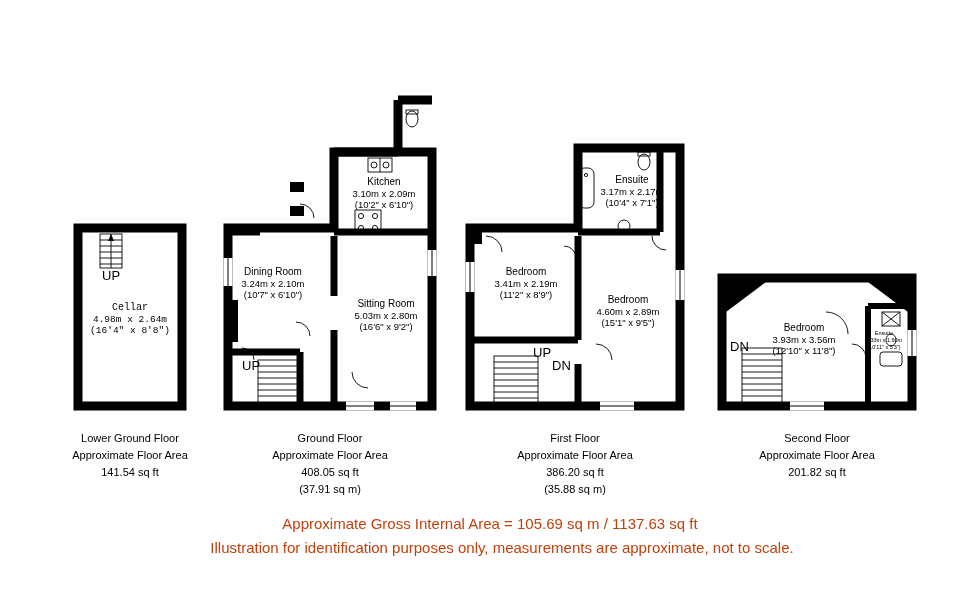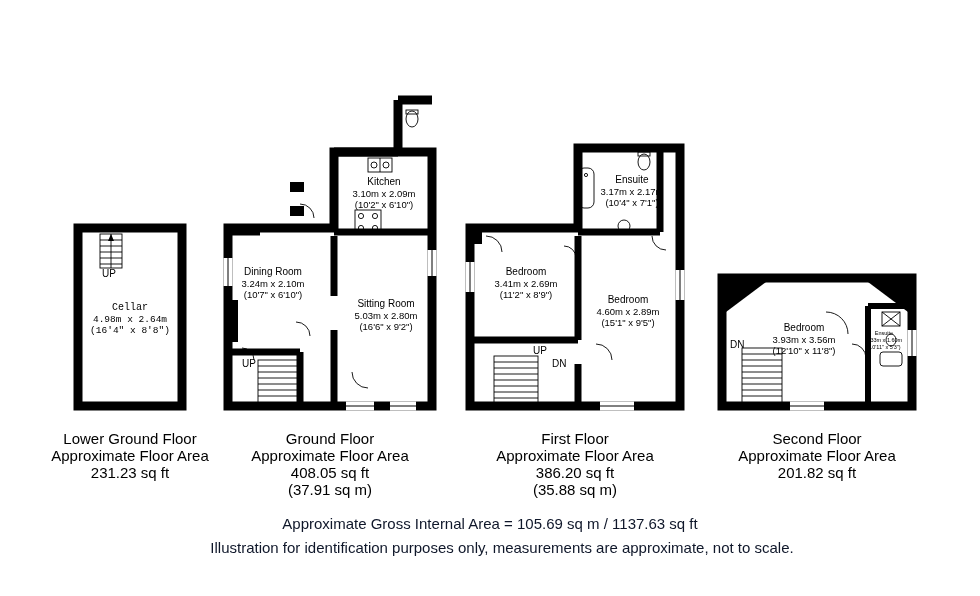--- a/index.html
+++ b/index.html
@@ -17,21 +17,21 @@
   }
   #plan {
     position: absolute;
     left: 0; top: 0;
     width: 980px;
     height: 596px;
   }
   .floor-caption {
     position: absolute;
     text-align: center;
-    font-size: 15px;
+    font-size: 11px;
     line-height: 17px;
     color: #000;
   }
   .room-label {
     position: absolute;
     text-align: center;
     font-size: 9.5px;
     line-height: 11.5px;
     color: #000;
     white-space: nowrap;
@@ -40,31 +40,31 @@
   .tiny-label {
     position: absolute;
     text-align: center;
     font-size: 5.5px;
     line-height: 7px;
     color: #000;
     white-space: nowrap;
   }
   .stair-word {
     position: absolute;
-    font-size: 10px;
+    font-size: 13px;
     color: #000;
     font-family: "Liberation Sans", sans-serif;
   }
   .footer {
     position: absolute;
     width: 980px;
     text-align: center;
     font-size: 15px;
     line-height: 24px;
-    color: #0f172a;
+    color: #c2410c;
   }
 </style>
 </head>
 <body>
 
 <svg id="plan" viewBox="0 0 980 596" xmlns="http://www.w3.org/2000/svg">
 
   <g>
 
     <path d="M78 228 H182 V406 H78 Z" fill="none" stroke="#000" stroke-width="9"></path>
@@ -271,21 +271,21 @@
 </div>
 <div class="stair-word" style="left:242px; top:358px;">UP</div>
 
 <div class="room-label" style="left:586px; top:174px; width:92px;">
   <div class="rm-name">Ensuite</div>
   <div>3.17m x 2.17m</div>
   <div>(10'4" x 7'1")</div>
 </div>
 <div class="room-label" style="left:476px; top:266px; width:100px;">
   <div class="rm-name">Bedroom</div>
-  <div>3.41m x 2.69m</div>
+  <div>3.41m x 2.19m</div>
   <div>(11'2" x 8'9")</div>
 </div>
 <div class="room-label" style="left:578px; top:294px; width:100px;">
   <div class="rm-name">Bedroom</div>
   <div>4.60m x 2.89m</div>
   <div>(15'1" x 9'5")</div>
 </div>
 <div class="stair-word" style="left:533px; top:345px;">UP</div>
 <div class="stair-word" style="left:552px; top:358px;">DN</div>
 
@@ -297,21 +297,21 @@
 <div class="tiny-label" style="left:856px; top:330px; width:56px;">
   <div>Ensuite</div>
   <div>3.33m x 1.60m</div>
   <div>(10'11" x 5'3")</div>
 </div>
 <div class="stair-word" style="left:730px; top:339px;">DN</div>
 
 <div class="floor-caption" style="left:50px; top:430px; width:160px;">
   <div>Lower Ground Floor</div>
   <div>Approximate Floor Area</div>
-  <div>231.23 sq ft</div>
+  <div>141.54 sq ft</div>
 </div>
 <div class="floor-caption" style="left:250px; top:430px; width:160px;">
   <div>Ground Floor</div>
   <div>Approximate Floor Area</div>
   <div>408.05 sq ft</div>
   <div>(37.91 sq m)</div>
 </div>
 <div class="floor-caption" style="left:495px; top:430px; width:160px;">
   <div>First Floor</div>
   <div>Approximate Floor Area</div>

